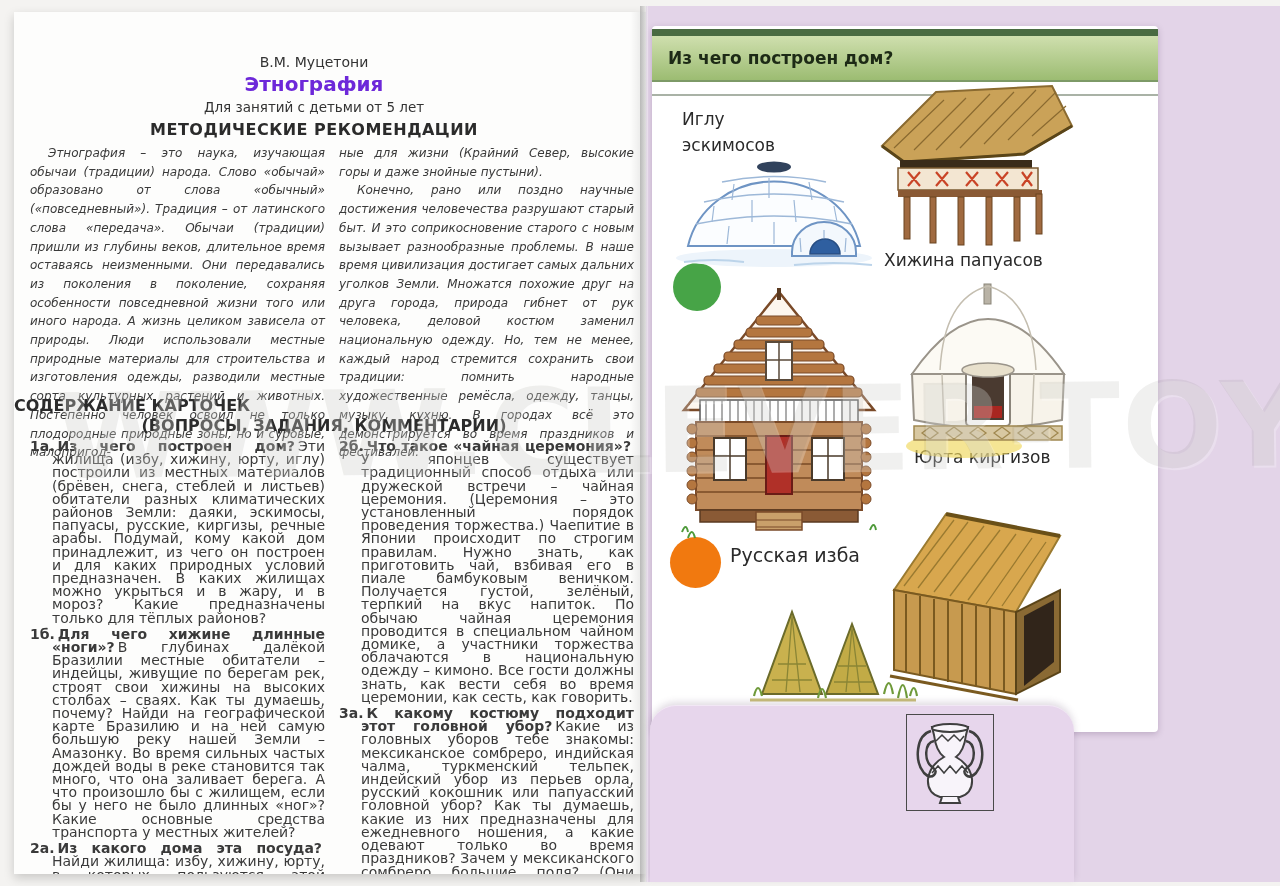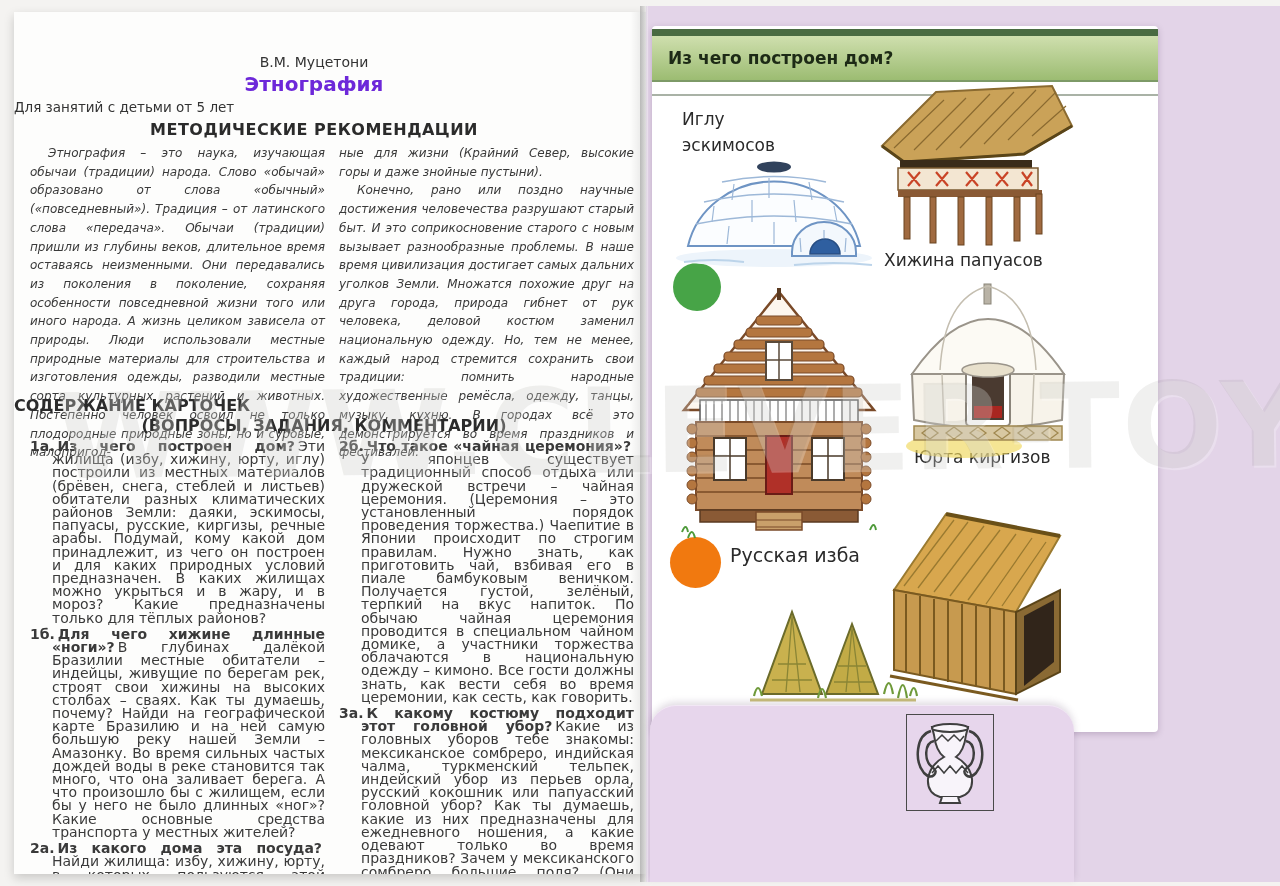--- a/index.html
+++ b/index.html
@@ -7,21 +7,21 @@
   .stage{position:relative;width:1280px;height:886px;overflow:hidden;
          background:#f4f3f1;font-family:"DejaVu Sans","Liberation Sans",sans-serif;color:#2b2b2b;}
 
   
   .left-page{position:absolute;left:14px;top:12px;width:632px;height:862px;background:#fdfdfc;
              box-shadow:0 4px 10px rgba(0,0,0,.18);overflow:hidden;z-index:1;}
   .left-page::after{content:"";position:absolute;right:0;top:0;width:16px;height:100%;
              background:linear-gradient(to right,rgba(0,0,0,0),rgba(0,0,0,.10));}
   .lp-author{position:absolute;top:42px;left:0;width:600px;text-align:center;font-size:14px;color:#333;}
   .lp-title{position:absolute;top:60px;left:0;width:600px;text-align:center;font-size:20px;font-weight:bold;color:#6d28d9;}
-  .lp-subtitle{position:absolute;top:87px;left:0;width:600px;font-size:13.5px;color:#333;}
+  .lp-subtitle{position:absolute;top:87px;left:0;width:600px;text-align:center;font-size:13.5px;color:#333;}
   .lp-method{position:absolute;top:108px;left:0;width:600px;text-align:center;font-size:16px;font-weight:bold;
              letter-spacing:.5px;color:#2b2b2b;}
   .intro{position:absolute;top:132px;left:16px;width:604px;display:flex;gap:14px;}
   .intro .col{width:295px;font-size:12px;line-height:18.7px;text-align:justify;color:#3a3a3a;}
   .intro p{margin:0;font-style:italic;}
   .intro p.indent{text-indent:18px;}
   .contents-h1{position:absolute;top:384px;left:0;width:620px;text-align:left;font-size:16px;font-weight:bold;color:#2b2b2b;}
   .contents-h2{position:absolute;top:404px;left:0;width:620px;text-align:center;font-size:16px;font-weight:bold;color:#2b2b2b;}
   .items{position:absolute;top:428px;left:16px;width:604px;display:flex;gap:14px;}
   .items .col{width:295px;}

